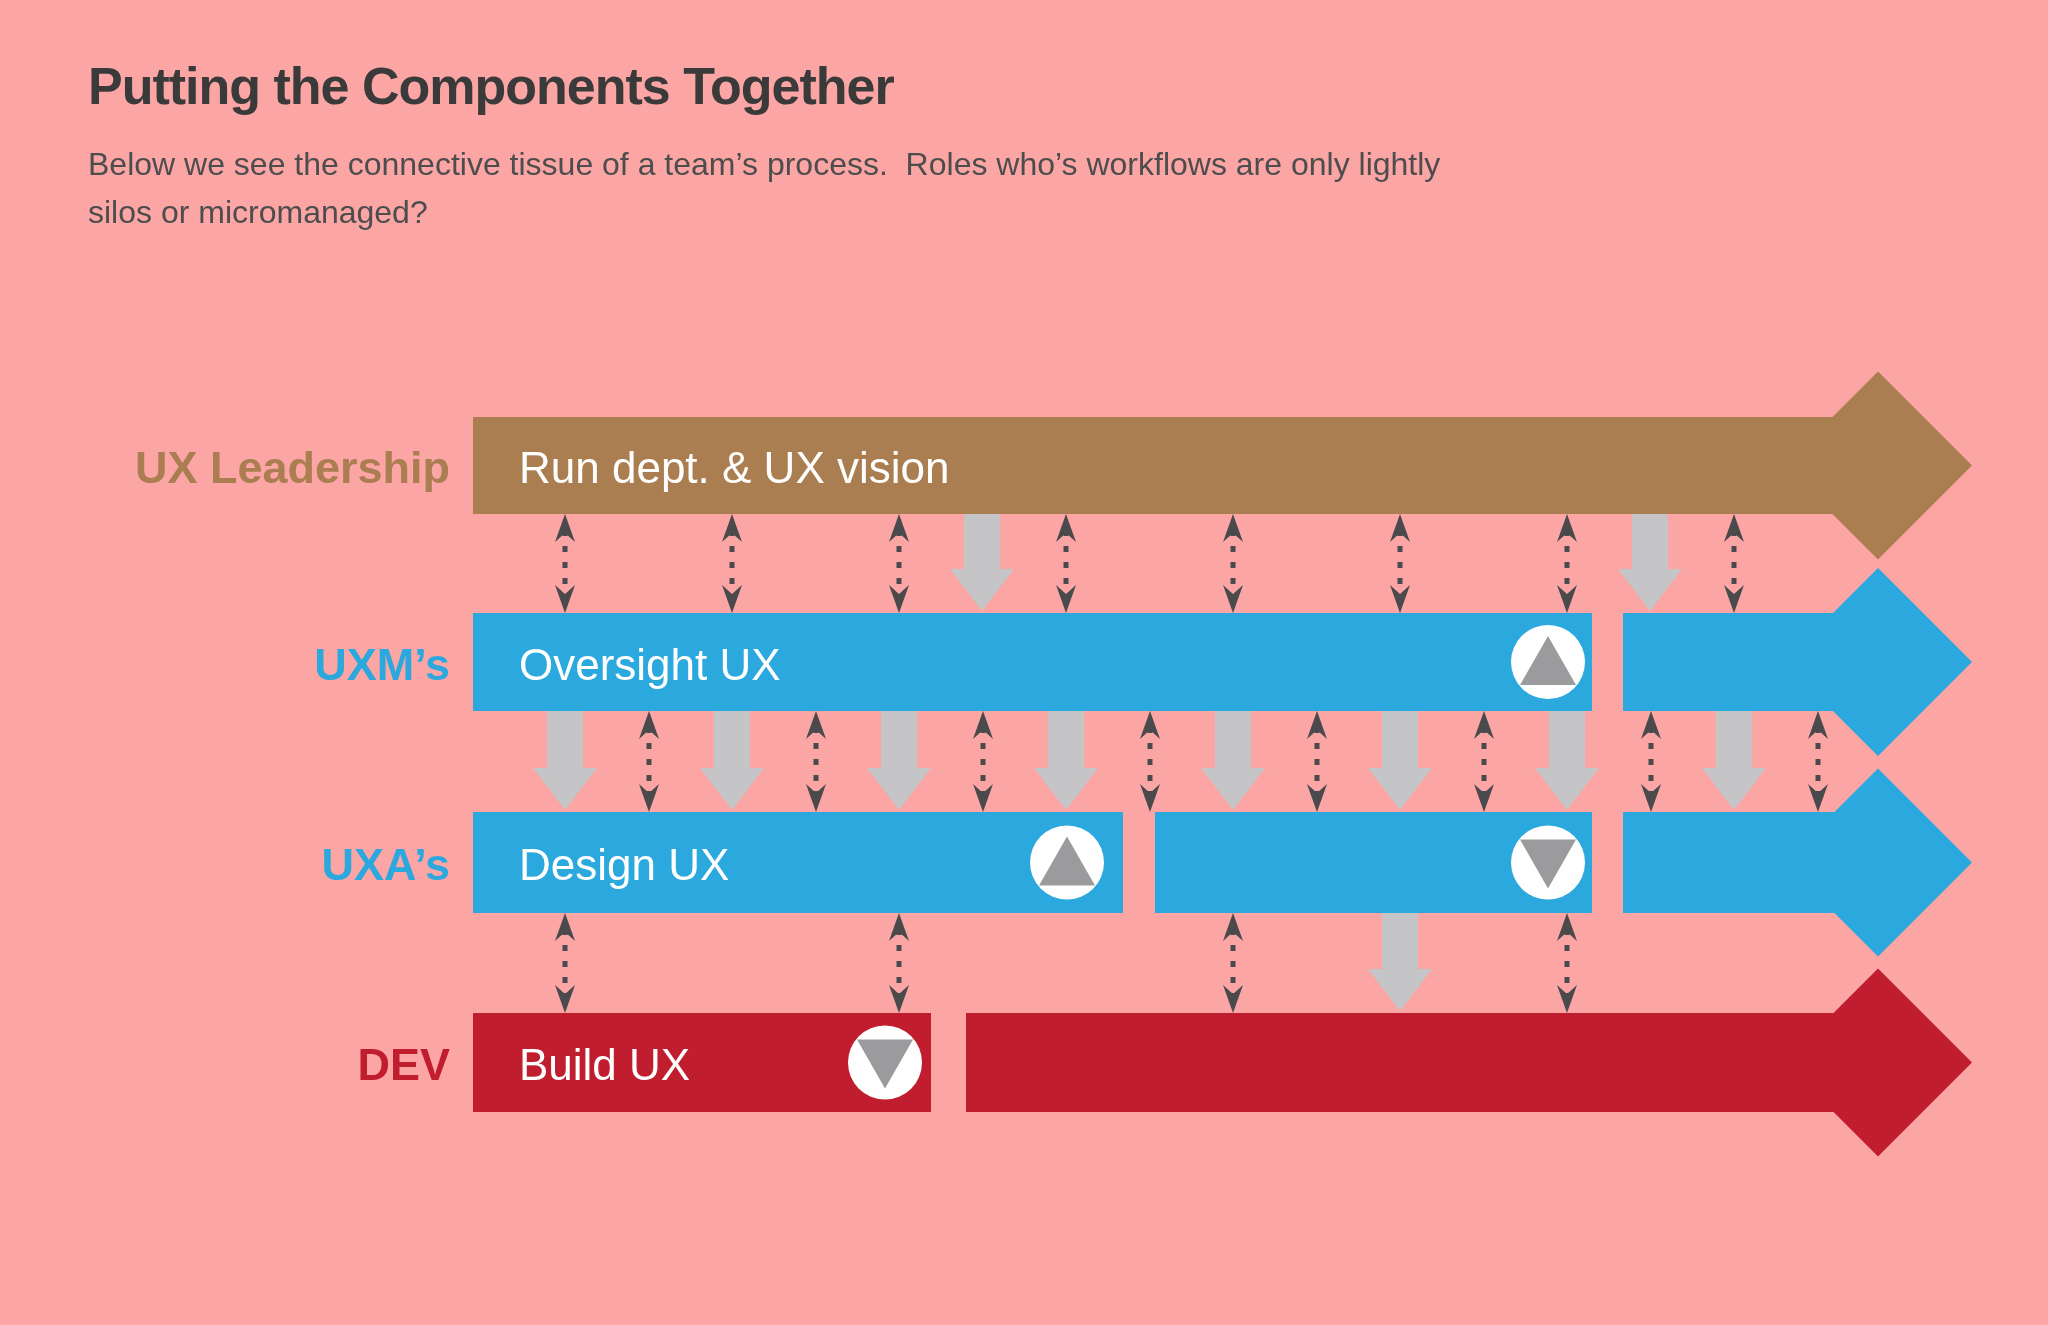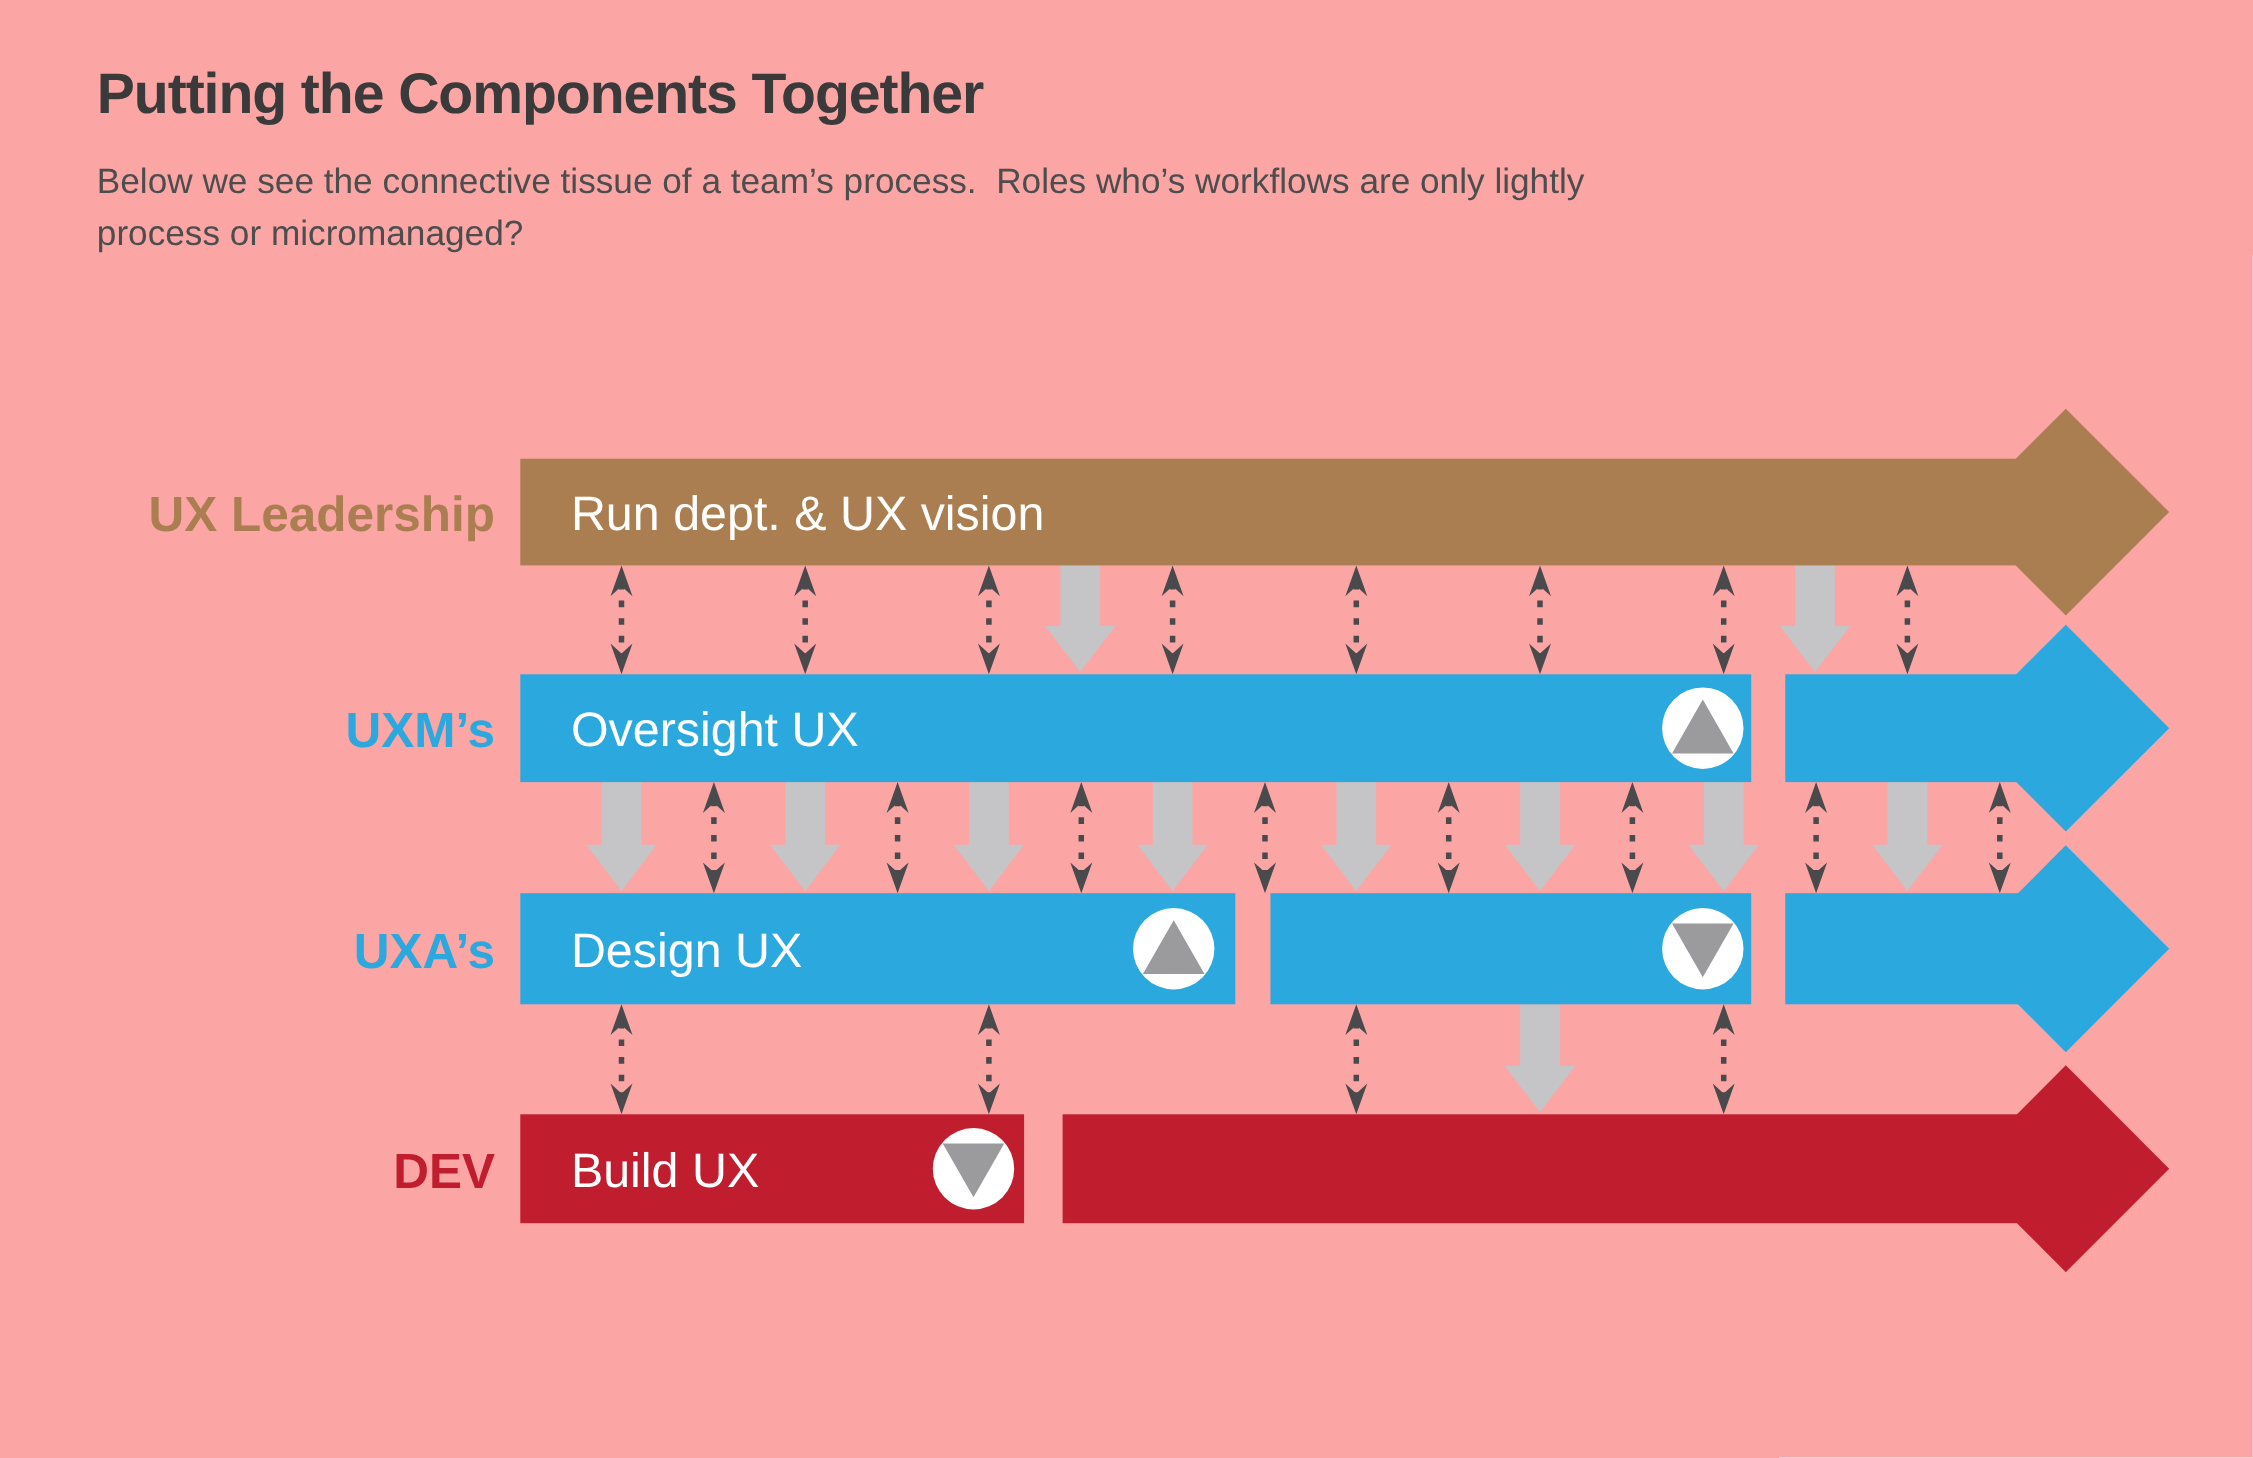--- a/index.html
+++ b/index.html
@@ -12,21 +12,21 @@
   #intro div{white-space:pre;}
   #diagram{position:absolute;left:0;top:0;width:2048px;height:1325px;}
 </style>
 </head>
 <body>
 
 <div id="page">
   <div id="page-title" style="color: rgb(58, 58, 58);">Putting the Components Together</div>
   <div id="intro" style="color: rgb(77, 77, 77);">
     <div>Below we see the connective tissue of a team’s process.  Roles who’s workflows are only lightly</div>
-    <div>process or micromanaged?</div>
+    <div>silos or micromanaged?</div>
   </div>
   <svg id="diagram" viewBox="0 0 2048 1325" xmlns="http://www.w3.org/2000/svg">
       <g>
         <g>
           <rect x="964" y="514" width="36" height="57" fill="#C5C5C7"></rect>
           <polygon points="950,569 1014,569 982,611" fill="#C5C5C7"></polygon>
         </g>
         <g>
           <rect x="1632" y="514" width="36" height="57" fill="#C5C5C7"></rect>
           <polygon points="1618,569 1682,569 1650,611" fill="#C5C5C7"></polygon>

